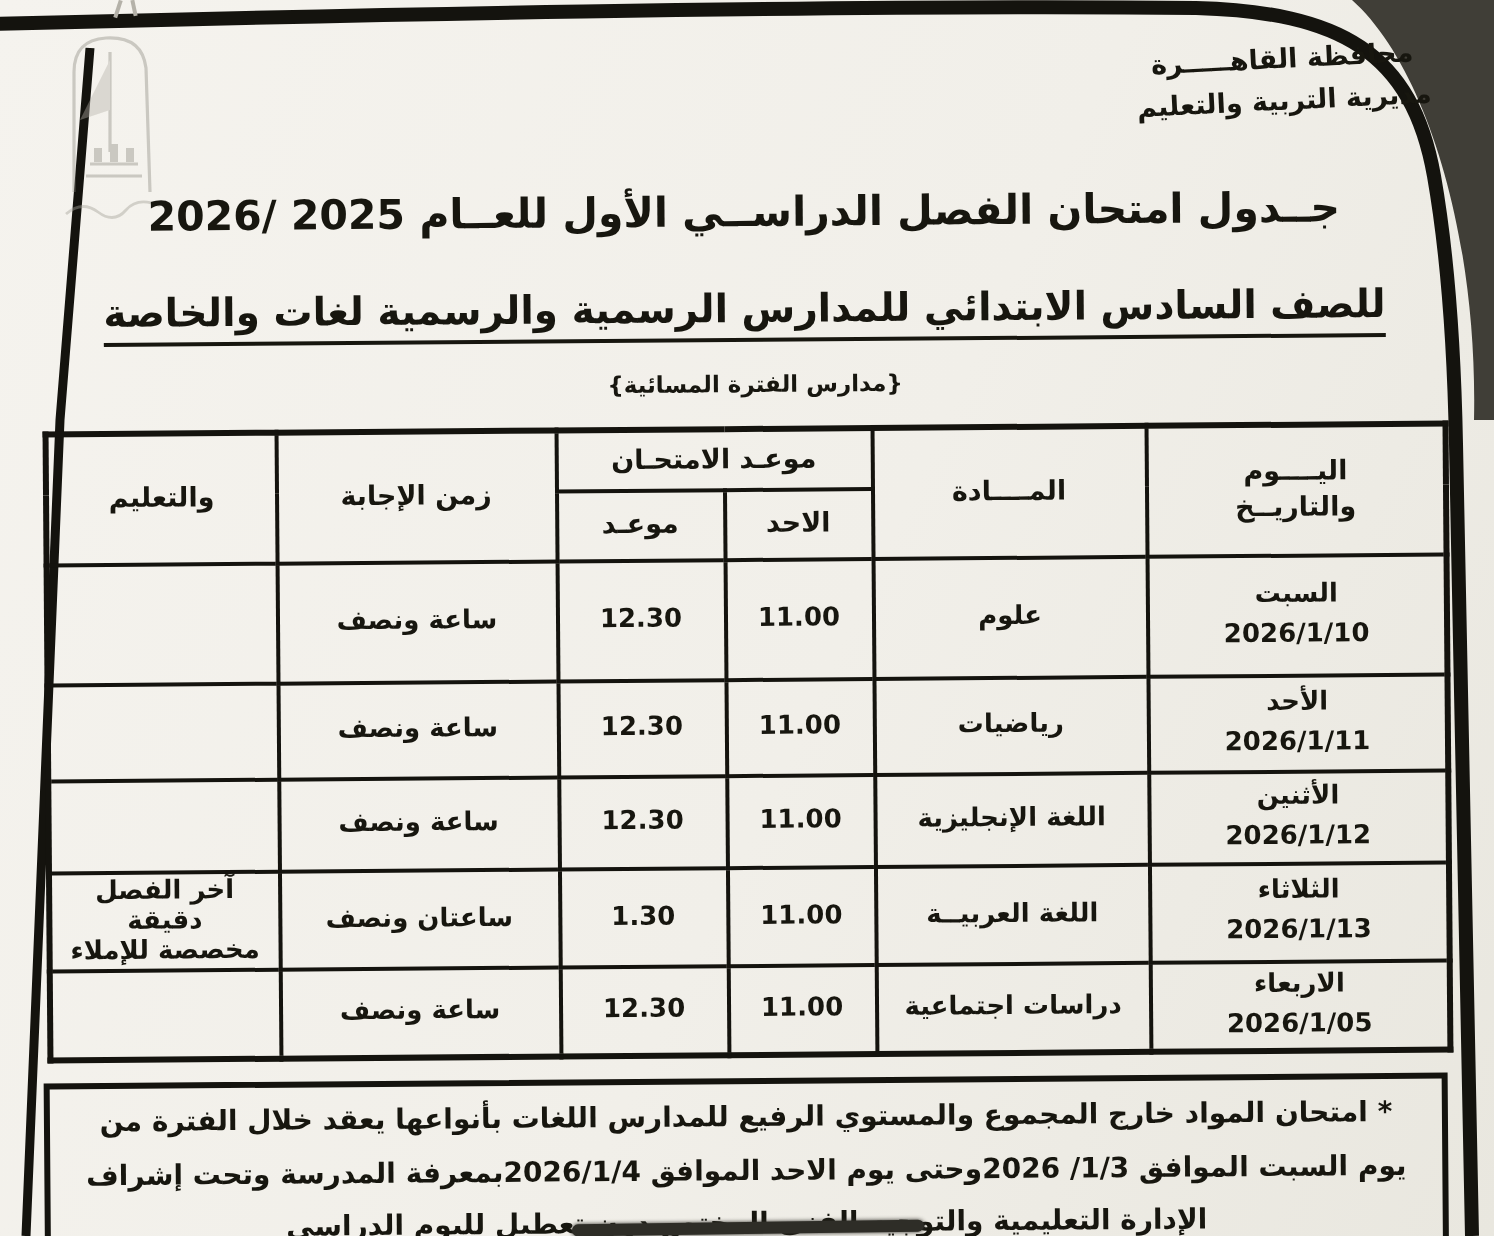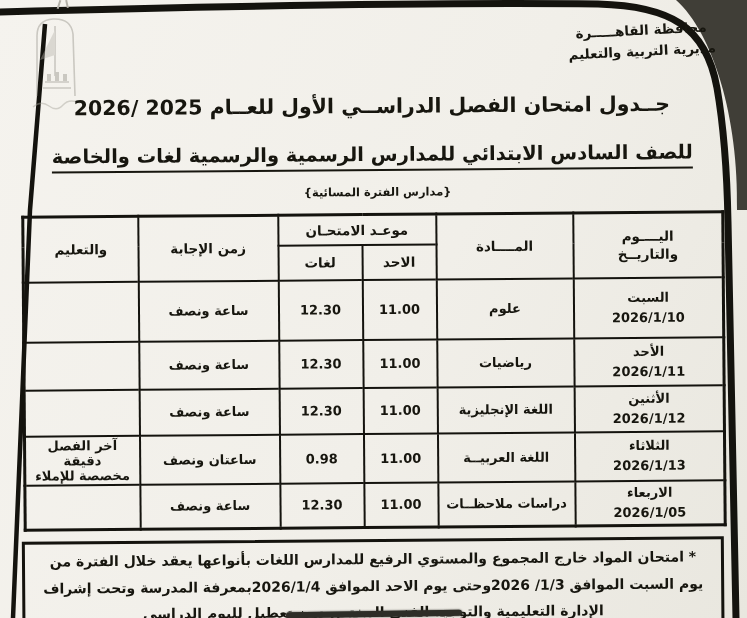--- a/index.html
+++ b/index.html
@@ -127,21 +127,21 @@
         <tr>
           <th rowspan="2" class="pre">اليــــوم
 والتاريــخ</th>
           <th rowspan="2">المــــادة</th>
           <th colspan="2">موعـد الامتحـان</th>
           <th rowspan="2">زمن الإجابة</th>
           <th rowspan="2">والتعليم</th>
         </tr>
         <tr>
           <th>الاحد</th>
-          <th>لغات</th>
+          <th>موعـد</th>
         </tr>
       </thead>
       <tbody>
       <tr>
         <td class="daycell pre">السبت
 2026/1/10</td>
         <td>علوم</td>
         <td class="numcell">11.00</td>
         <td class="numcell">12.30</td>
         <td class="durcell">ساعة ونصف</td>
@@ -166,30 +166,30 @@
         <td class="numcell">12.30</td>
         <td class="durcell">ساعة ونصف</td>
         <td class="notescell pre"></td>
       </tr>
 
       <tr>
         <td class="daycell pre">الثلاثاء
 2026/1/13</td>
         <td>اللغة العربيــة</td>
         <td class="numcell">11.00</td>
-        <td class="numcell">0.98</td>
+        <td class="numcell">1.30</td>
         <td class="durcell">ساعتان ونصف</td>
         <td class="notescell pre">آخر الفصل دقيقة
 مخصصة للإملاء</td>
       </tr>
 
       <tr>
         <td class="daycell pre">الاربعاء
 2026/1/05</td>
-        <td>دراسات ملاحظــات</td>
+        <td>دراسات اجتماعية</td>
         <td class="numcell">11.00</td>
         <td class="numcell">12.30</td>
         <td class="durcell">ساعة ونصف</td>
         <td class="notescell pre"></td>
       </tr>
     </tbody>
     </table>
 
     <div class="footer-box">
       <div>*  امتحان المواد خارج المجموع والمستوي الرفيع للمدارس اللغات بأنواعها يعقد خلال الفترة من</div>

